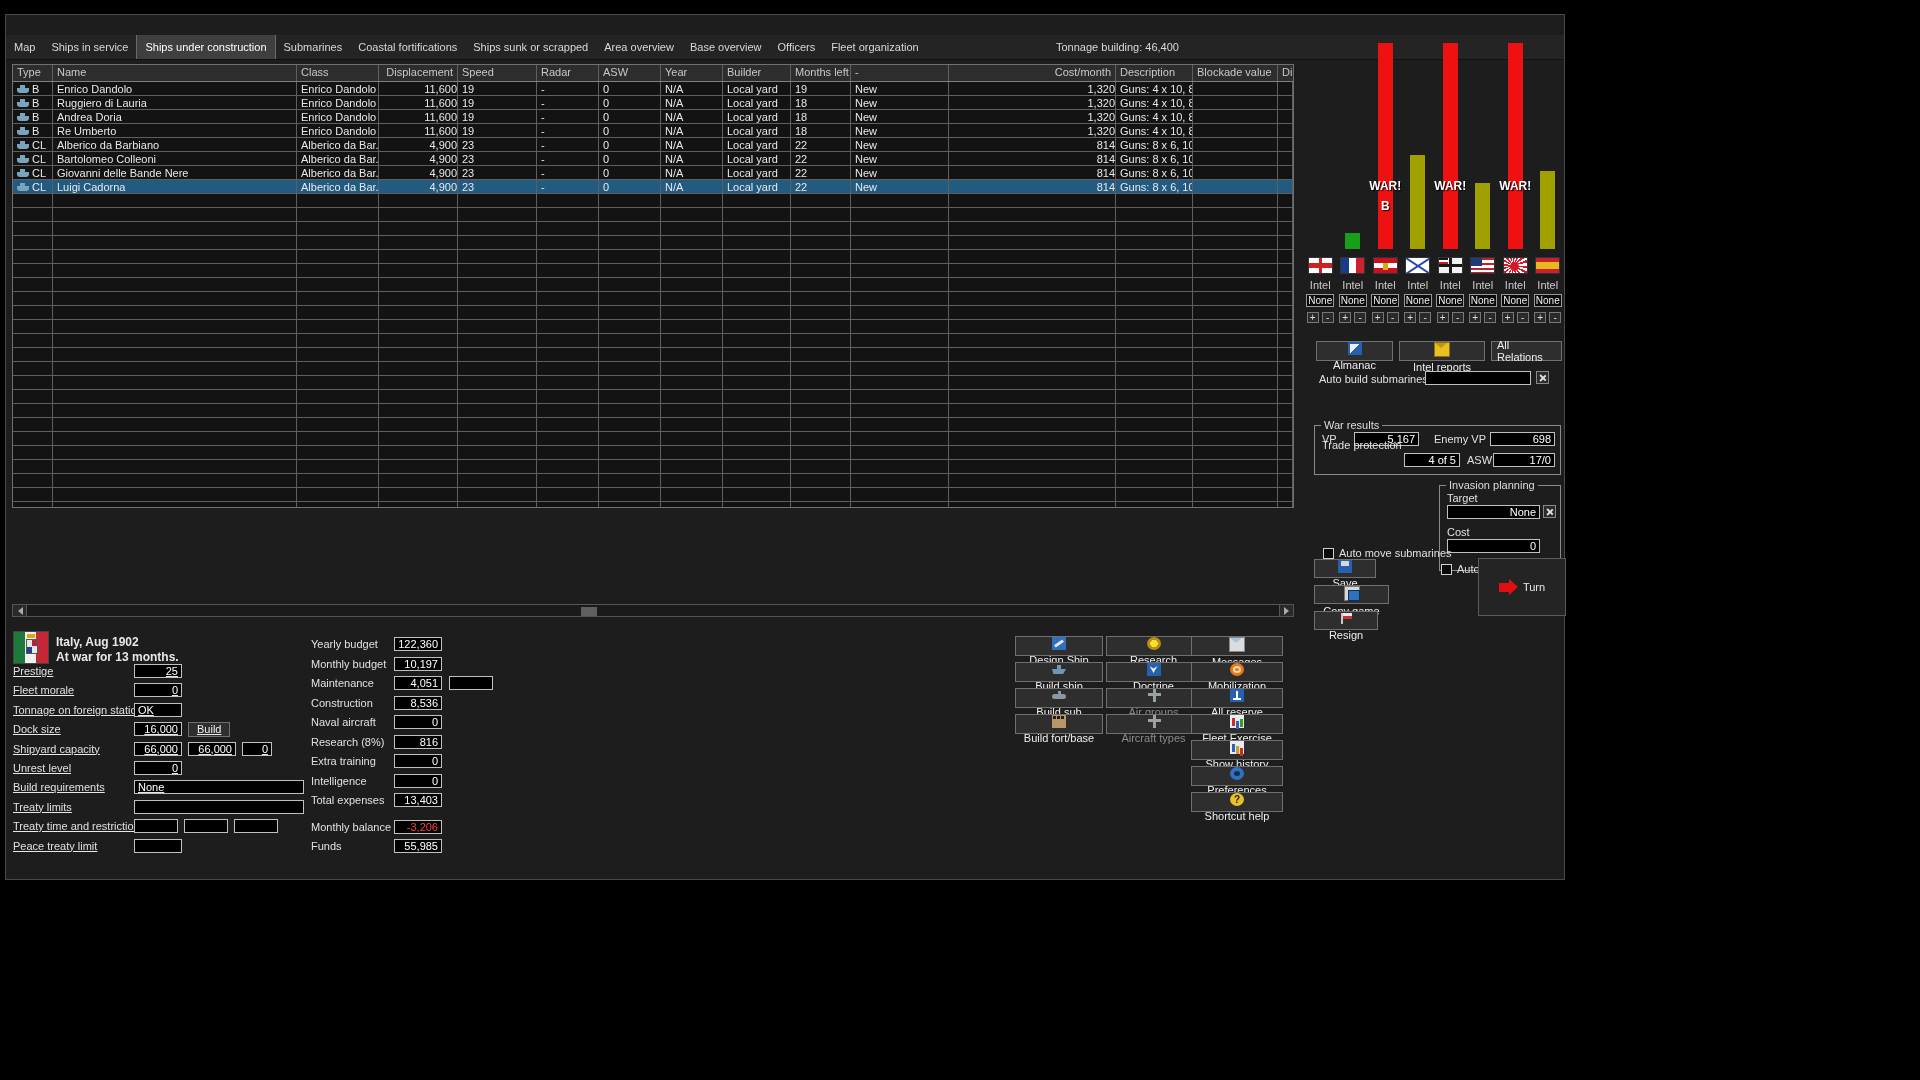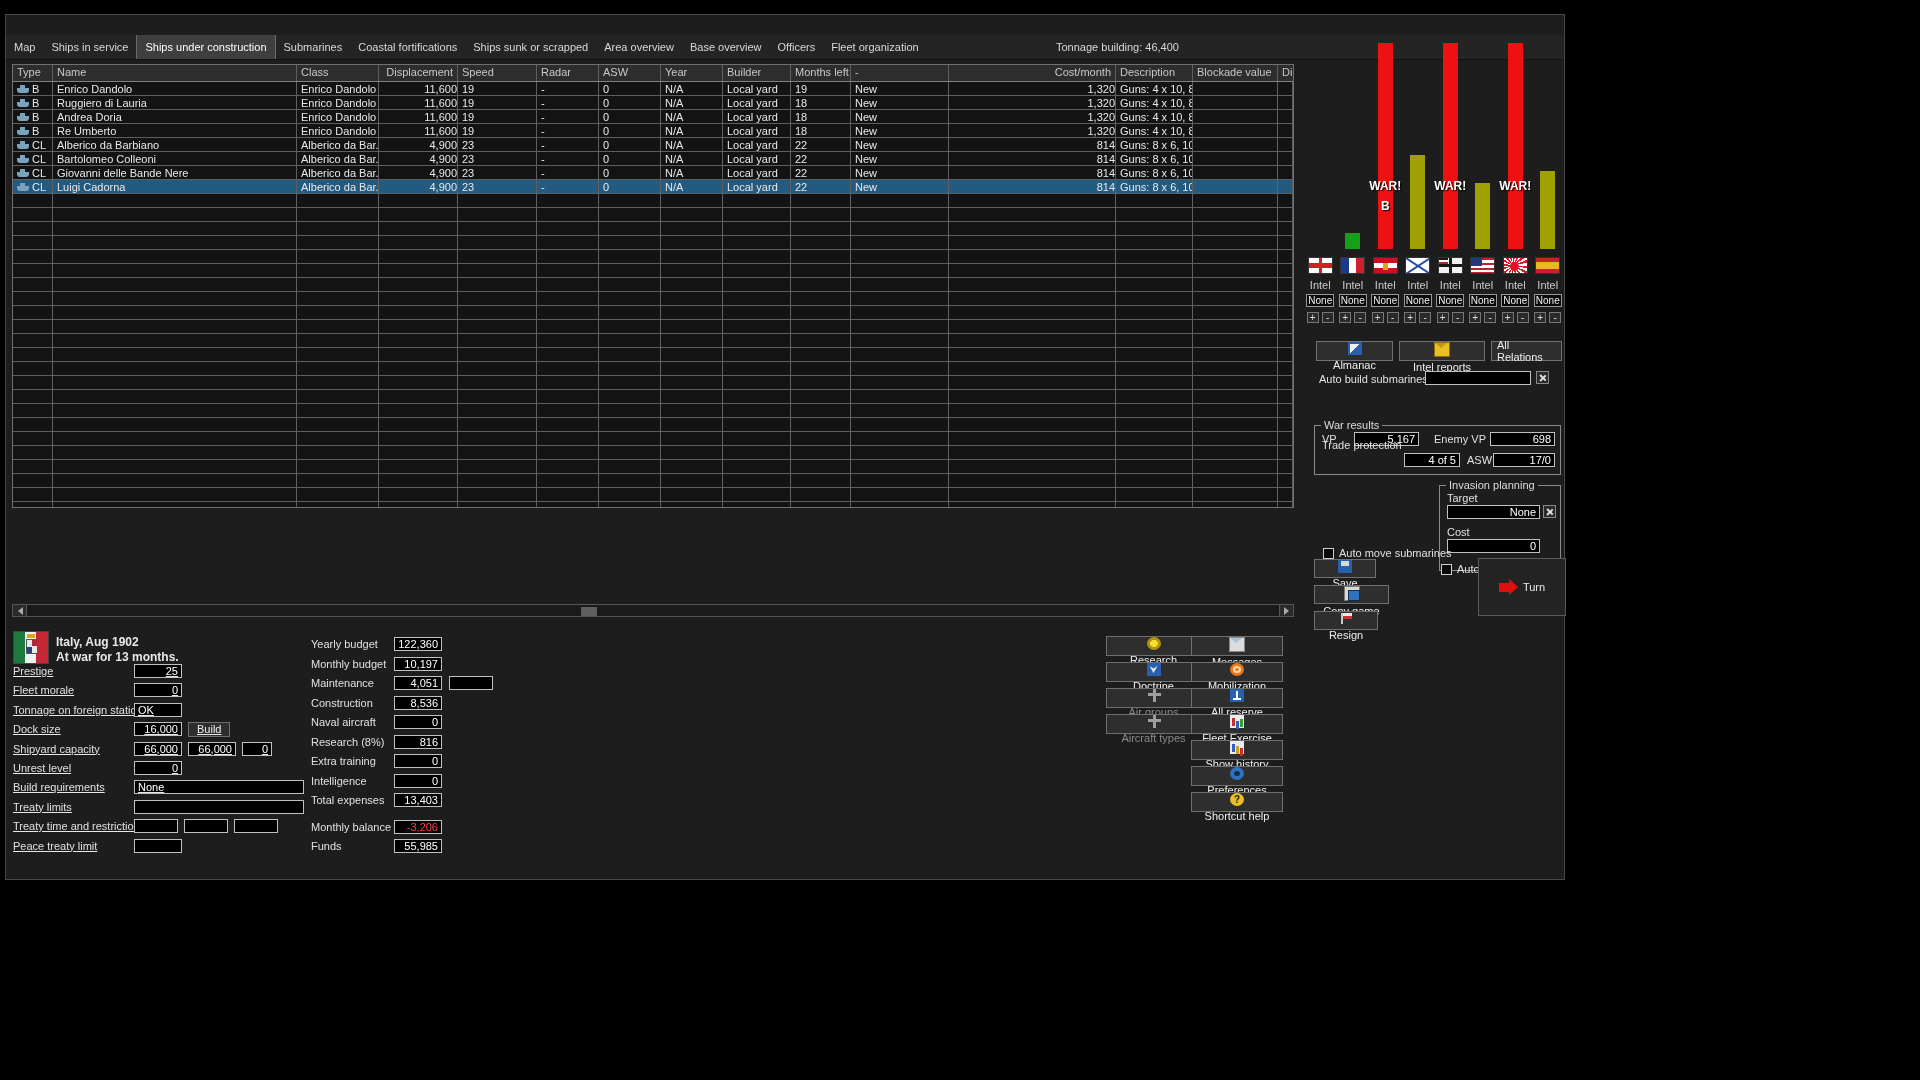--- a/index.html
+++ b/index.html
@@ -1008,20 +1008,42 @@
 
       </div>
 
       <div class="brow">
         <span class="blabel">Funds</span>
         <span class="ibox num bval">55,985</span>
 
       </div>
     </div>
 
+  <div class="acol" style="left:1009px;top:621px;width:88px;">
+
+      <div class="btn">
+        <span class="icon design-ship-icon"></span>
+        <span>Design Ship</span>
+      </div>
+
+      <div class="btn">
+        <span class="icon build-ship-icon"></span>
+        <span>Build ship</span>
+      </div>
+
+      <div class="btn">
+        <span class="icon build-sub-icon"></span>
+        <span>Build sub</span>
+      </div>
+
+      <div class="btn">
+        <span class="icon build-fort-icon"></span>
+        <span>Build fort/base</span>
+      </div>
+    </div>
   <div class="acol" style="left:1100px;top:621px;width:95px;justify-content:space-between;">
 
       <div class="btn">
         <span class="icon research-icon"></span>
         <span>Research</span>
       </div>
 
       <div class="btn">
         <span class="icon doctrine-icon"></span>
         <span>Doctrine</span>

